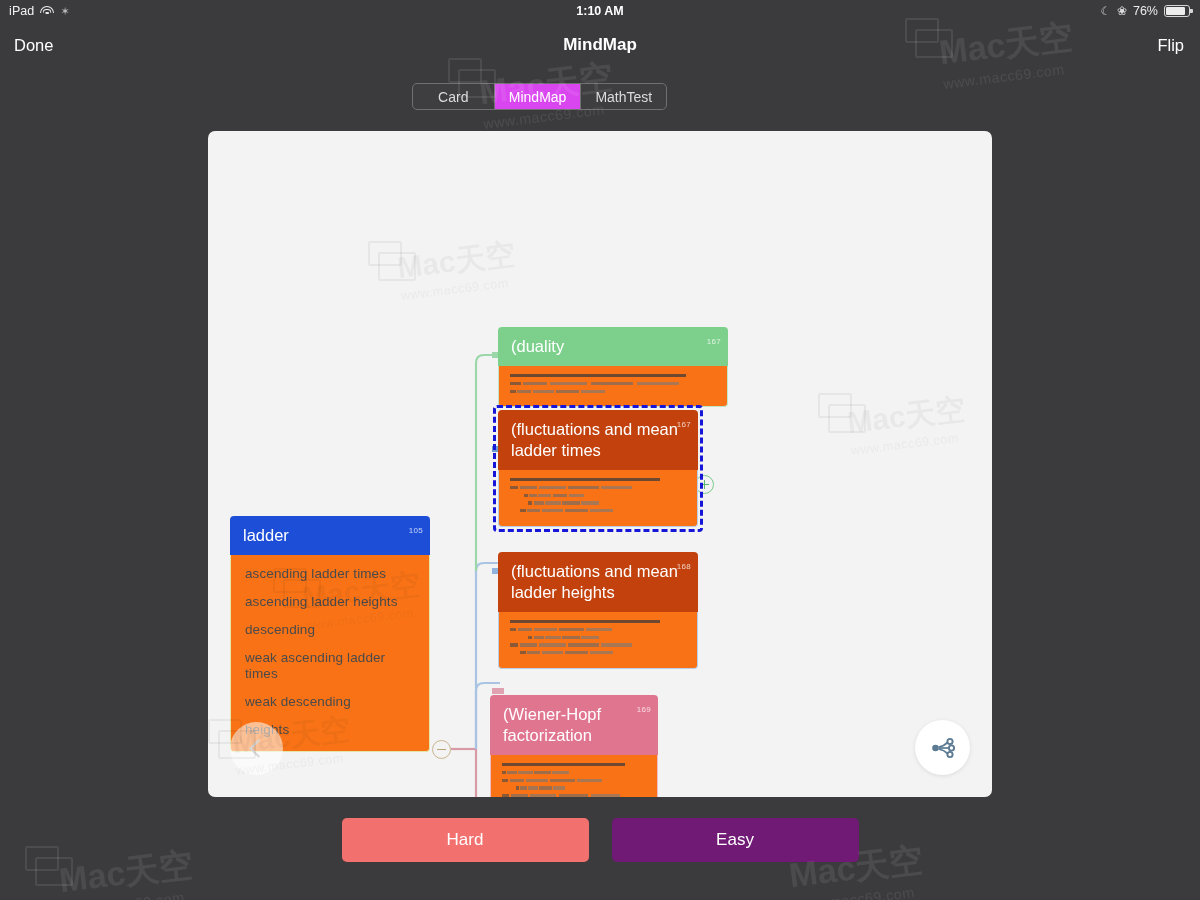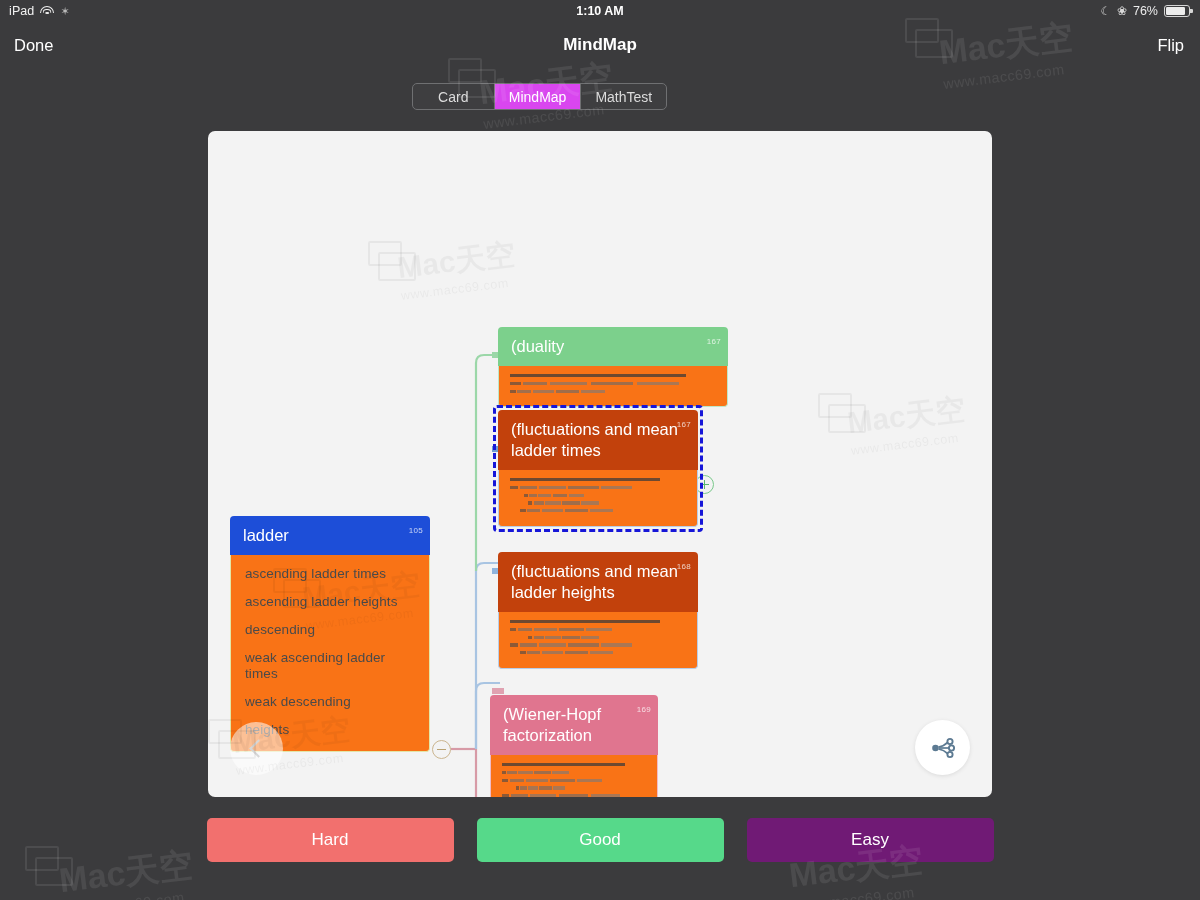--- a/index.html
+++ b/index.html
@@ -389,21 +389,20 @@
     Mac天空<span class="sub">www.macc69.com</span>
   </div>
   <div class="wm-ico dk" style="left: 160px; top: 110px;"></div>
   <div class="wm-ico dk" style="left: 610px; top: 262px;"></div>
   <div class="wm-ico dk" style="left: 65px;  top: 437px;"></div>
   <div class="wm-ico dk" style="left: 0px;   top: 588px;"></div>
 </div>
 
 <div class="answers">
   <div class="ans hard">Hard</div>
-  <div class="ans good">Good</div>
   <div class="ans easy">Easy</div>
 </div>
 
 <div class="wm" style="left: 940px; top: 22px; font-size: 34px; transform: rotate(-7deg);">
   Mac天空<span class="sub">www.macc69.com</span>
 </div>
 <div class="wm-ico" style="left: 905px; top: 18px;"></div>
 <div class="wm" style="left: 480px; top: 62px; font-size: 34px; transform: rotate(-7deg);">
   Mac天空<span class="sub">www.macc69.com</span>
 </div>

